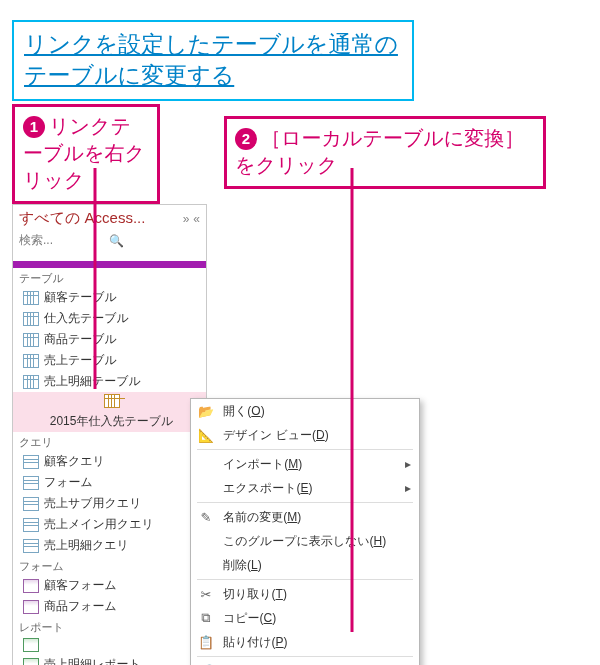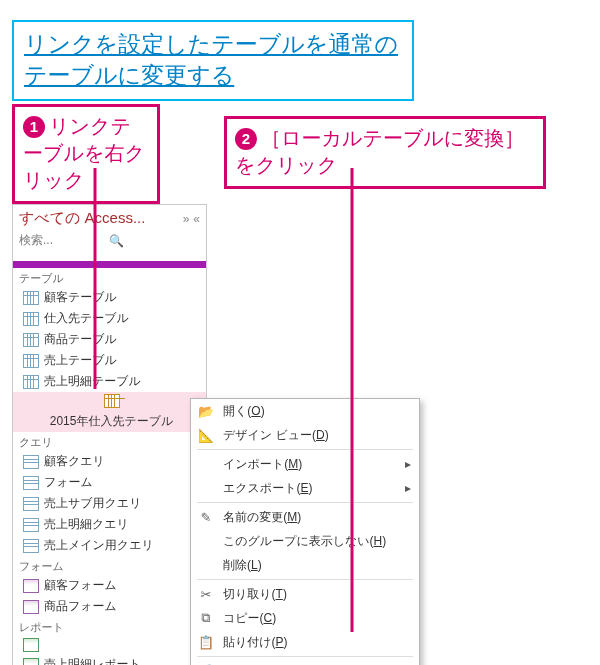--- a/index.html
+++ b/index.html
@@ -96,25 +96,25 @@
   <div class="row">
       <span class="ic ic-qry"></span>
       <span>フォーム</span>
     </div>
   <div class="row">
       <span class="ic ic-qry"></span>
       <span>売上サブ用クエリ</span>
     </div>
   <div class="row">
       <span class="ic ic-qry"></span>
-      <span>売上明細クエリ</span>
+      <span>売上メイン用クエリ</span>
     </div>
   <div class="row">
       <span class="ic ic-qry"></span>
-      <span>売上メイン用クエリ</span>
+      <span>売上明細クエリ</span>
     </div>
 
   <div class="sect">フォーム</div>
   <div class="row">
       <span class="ic ic-frm"></span>
       <span>顧客フォーム</span>
     </div>
   <div class="row">
       <span class="ic ic-frm"></span>
       <span>商品フォーム</span>

